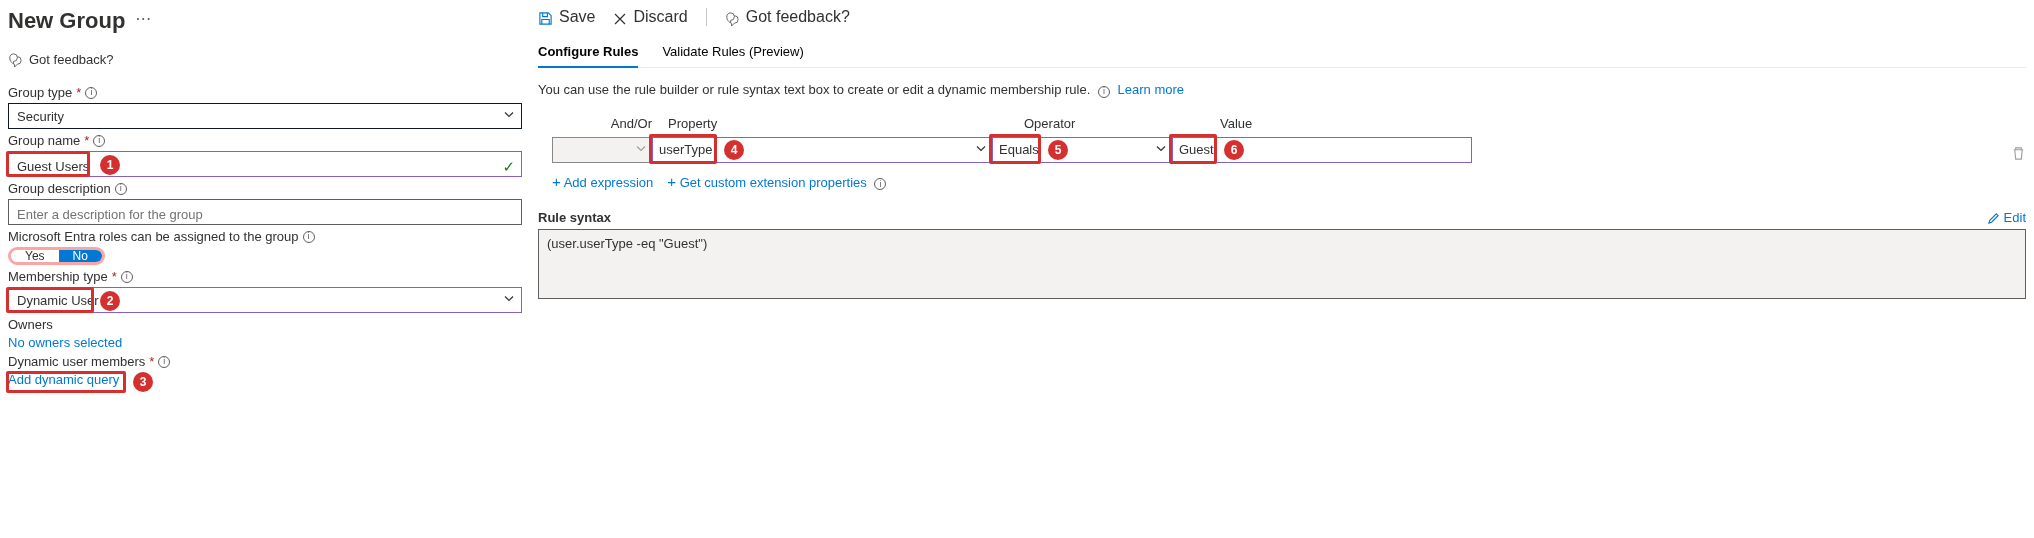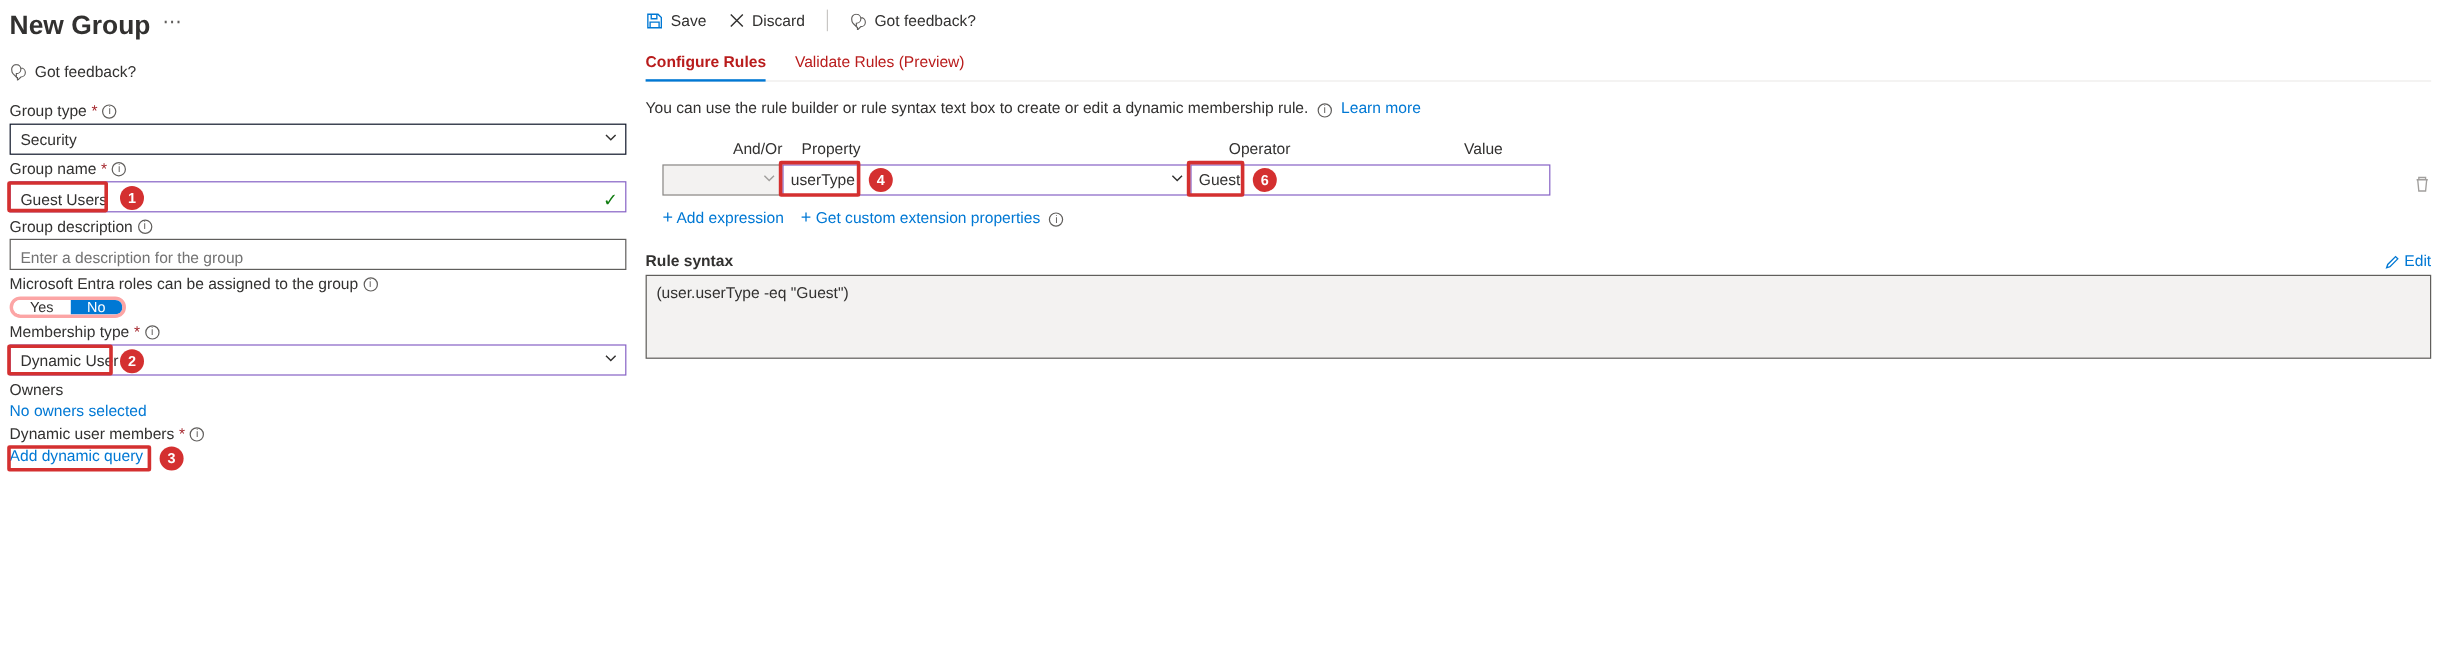--- a/index.html
+++ b/index.html
@@ -36,25 +36,25 @@
 
   .field-group { margin-bottom: 4px; }
 
   .toggle { display: inline-flex; border-radius: 12px; overflow: hidden; border: 3px solid #fca5a5; height: 18px; font-size: 12px; }
   .toggle .opt { padding: 0 14px; display: flex; align-items: center; background: #fff; cursor: pointer; }
   .toggle .opt.active { background: #0078d4; color: #fff; }
 
   .link { color: #0078d4; cursor: pointer; font-size: 13px; }
 
   .toolbar { display: flex; align-items: center; gap: 18px; margin-bottom: 18px; }
-  .toolbar-item { display: inline-flex; align-items: flex-start; gap: 6px; color: #323130; font-size: 13px; cursor: pointer; }
+  .toolbar-item { display: inline-flex; align-items: flex-end; gap: 6px; color: #323130; font-size: 16px; cursor: pointer; }
   .toolbar-sep { width: 1px; height: 18px; background: #c8c6c4; }
 
   .tabs { display: flex; gap: 24px; border-bottom: 1px solid #edebe9; margin-bottom: 14px; }
-  .tab { padding-bottom: 8px; font-size: 13px; cursor: pointer; position: relative; color: #b91c1c; }
+  .tab { padding-bottom: 8px; font-size: 13px; cursor: pointer; position: relative; color: #000000; }
   .tab.active { font-weight: 600; }
   .tab.active::after { content: ""; position: absolute; left: 0; right: 0; bottom: -1px; height: 2px; background: #0078d4; }
 
   .hint { font-size: 13px; color: #323130; margin-bottom: 18px; }
 
   .rule-table { padding-left: 14px; }
   .rule-headers { display: flex; gap: 16px; margin-bottom: 6px; font-size: 13px; align-items: flex-end; }
   .rule-row { display: flex; align-items: center; margin-bottom: 10px; }
   .col-andor { width: 100px; text-align: right; }
   .col-prop { width: 340px; }
@@ -250,20 +250,32 @@
           <span>userType</span>
           <span class="chev">
             <svg width="12" height="12" viewBox="0 0 12 12">
                   <path d="M2 4l4 4 4-4" fill="none" stroke="#323130" stroke-width="1.2"></path>
                 </svg>
           </span>
         </div>
         <div class="callout" style="left:-3px; top:-3px; width:68px; height:30px;"></div>
         <div class="badge" style="left:72px; top:3px;">4</div>
       </div>
+      <div class="col-op" style="position:relative;">
+        <div class="rule-select" style="border:1px solid #8661c5;">
+          <span>Equals</span>
+          <span class="chev">
+            <svg width="12" height="12" viewBox="0 0 12 12">
+                  <path d="M2 4l4 4 4-4" fill="none" stroke="#323130" stroke-width="1.2"></path>
+                </svg>
+          </span>
+        </div>
+        <div class="callout" style="left:-3px; top:-3px; width:52px; height:30px;"></div>
+        <div class="badge" style="left:56px; top:3px;">5</div>
+      </div>
       <div class="col-val" style="position:relative;">
         <div class="rule-input">
           <span>Guest</span>
         </div>
         <div class="callout" style="left:-3px; top:-3px; width:48px; height:30px;"></div>
         <div class="badge" style="left:52px; top:3px;">6</div>
       </div>
     </div>
     <div class="rule-row-trash">
        <svg width="15" height="15" viewBox="0 0 16 16">

